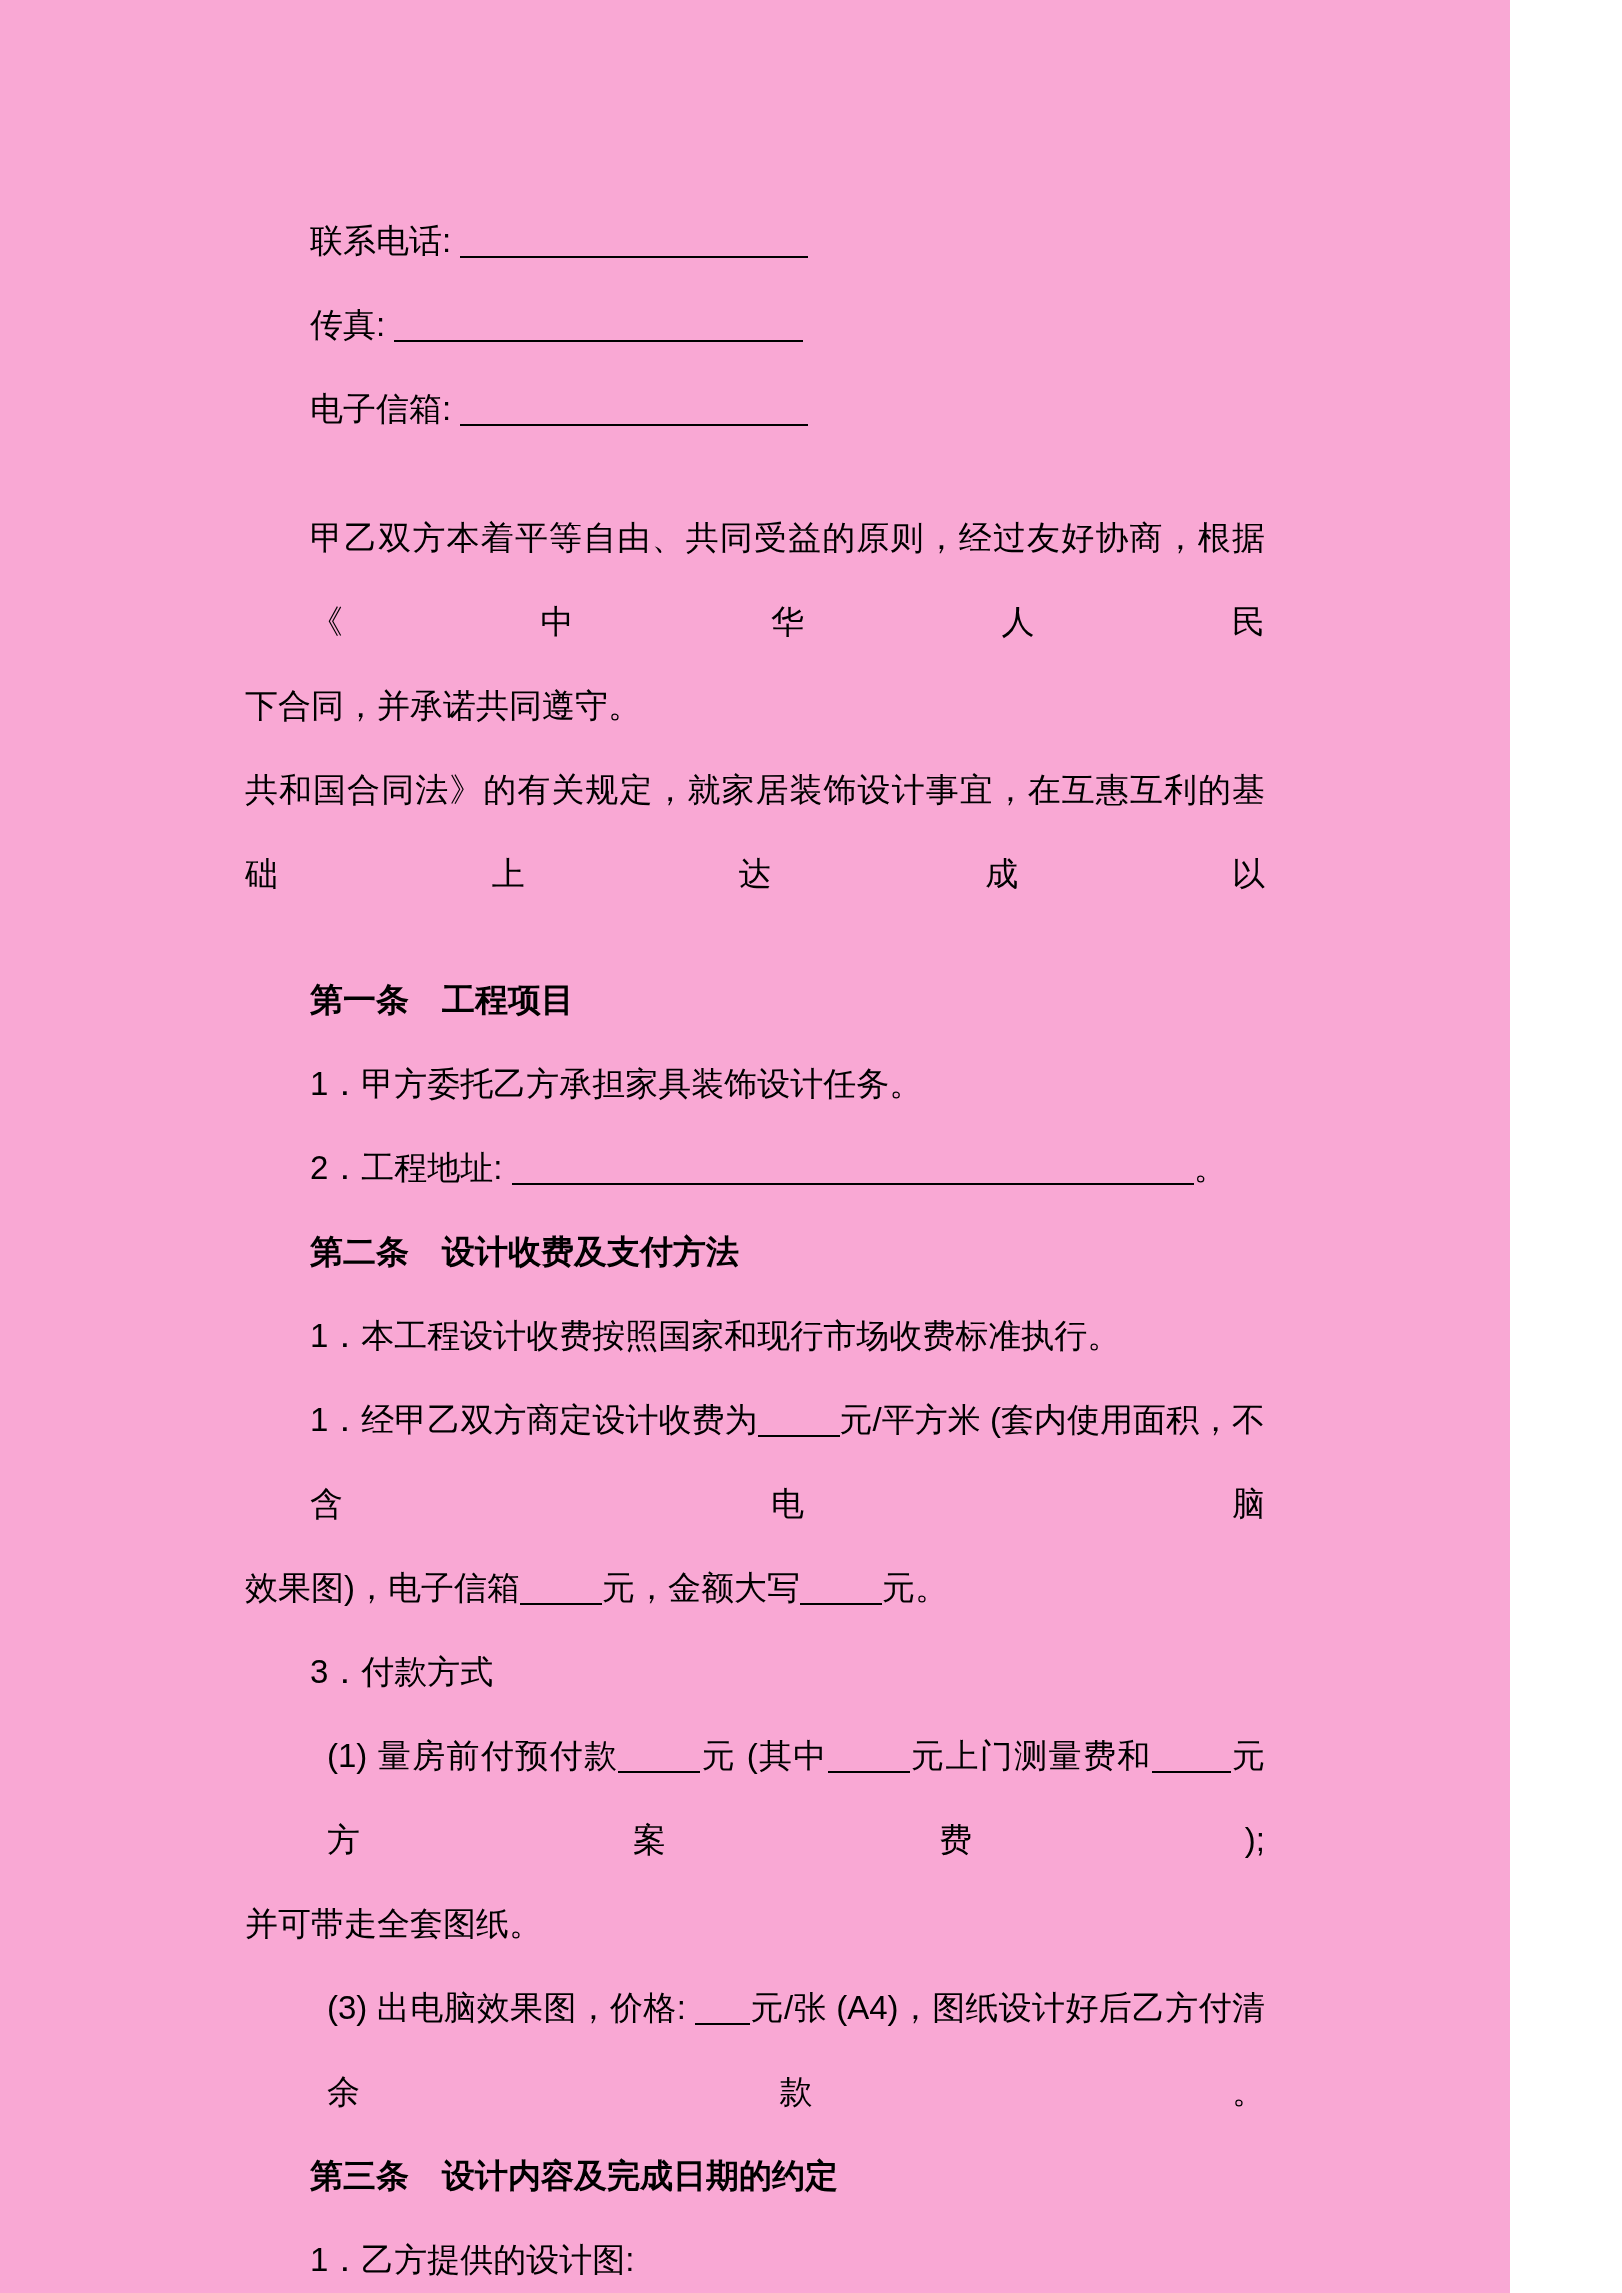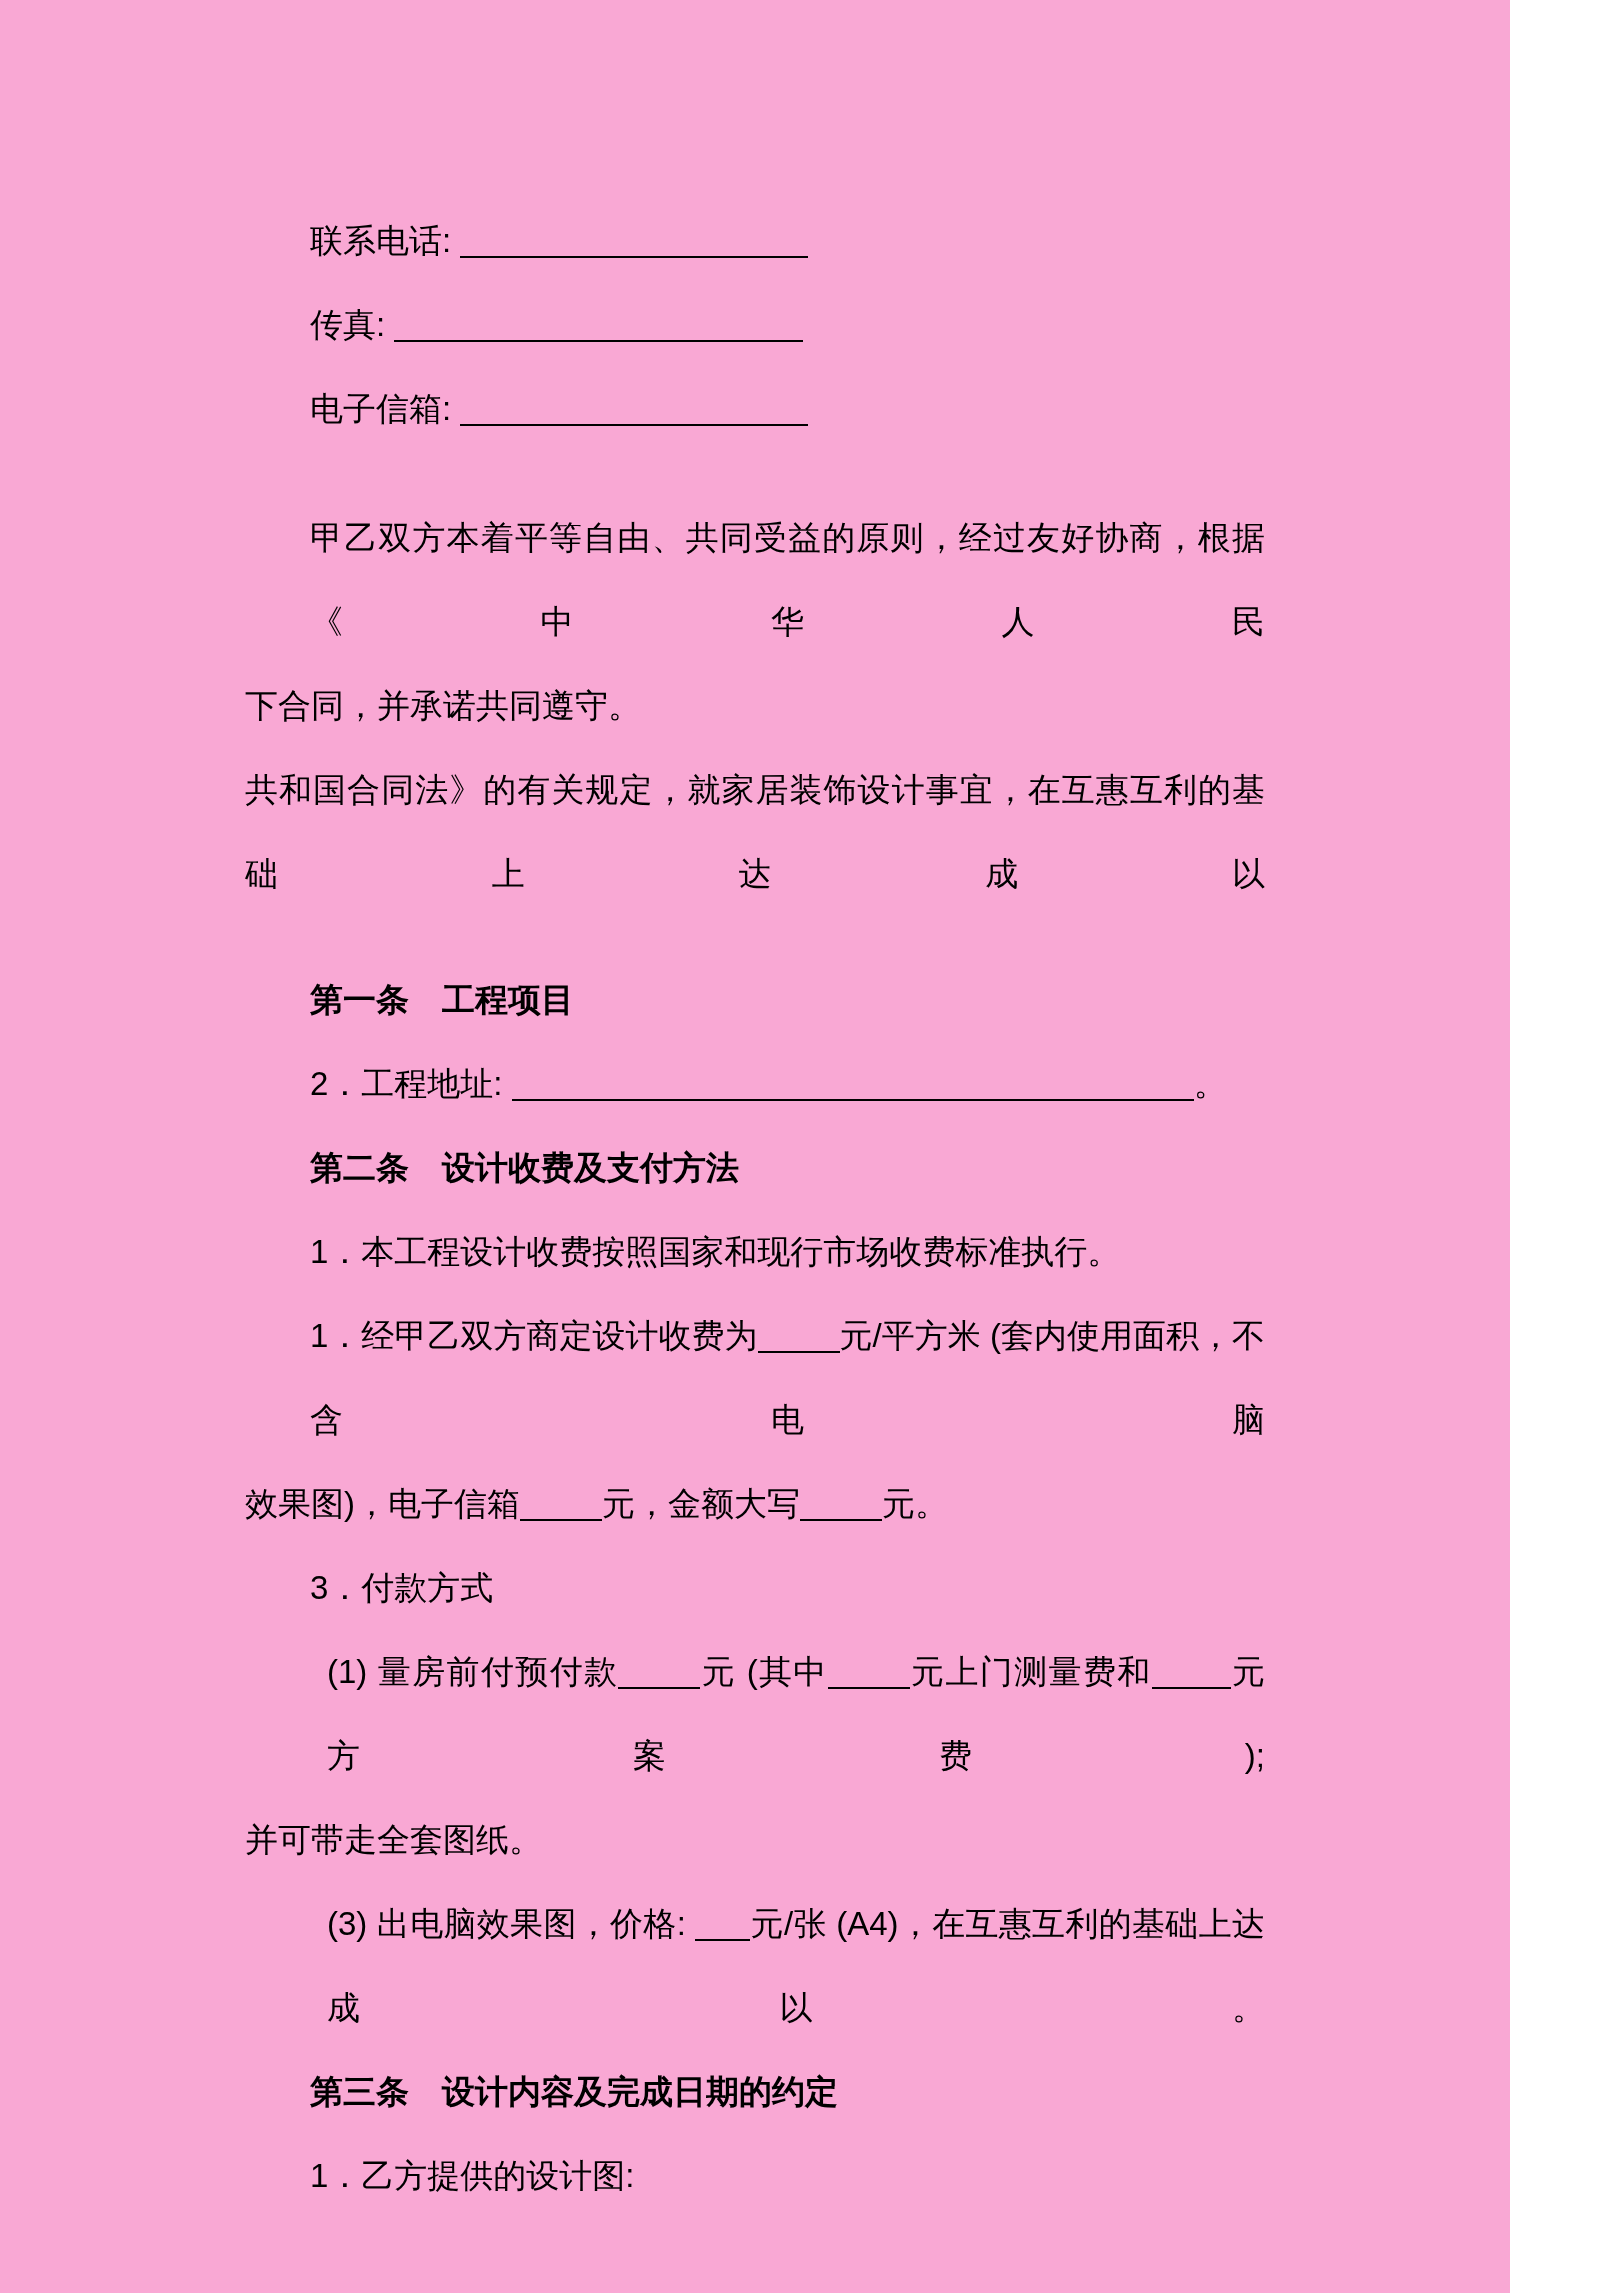--- a/index.html
+++ b/index.html
@@ -56,26 +56,27 @@
 
 <div class="page">
   <div class="doc-body" id="doc-body" style="color: rgb(0, 0, 0);">
       <div class="line in-para"><span class="text-run">联系电话: </span><span class="blank" style="width: 348px; border-bottom-color: rgb(0, 0, 0);"></span></div>
       <div class="line in-para"><span class="text-run">传真: </span><span class="blank" style="width: 409px; border-bottom-color: rgb(0, 0, 0);"></span></div>
       <div class="line in-para"><span class="text-run">电子信箱: </span><span class="blank" style="width: 348px; border-bottom-color: rgb(0, 0, 0);"></span></div>
       <div class="line in-para j gap-lg"><span class="text-run">甲乙双方本着平等自由、共同受益的原则，经过友好协商，根据《中华人民</span></div>
       <div class="line"><span class="text-run">下合同，并承诺共同遵守。</span></div>
       <div class="line j"><span class="text-run">共和国合同法》的有关规定，就家居装饰设计事宜，在互惠互利的基础上达成以</span></div>
       <div class="line in-para b gap-md"><span class="text-run">第一条　工程项目</span></div>
+      <div class="line in-para"><span class="text-run">1．甲方委托乙方承担家具装饰设计任务。</span></div>
       <div class="line in-para"><span class="text-run">2．工程地址: </span><span class="blank" style="width: 682px; border-bottom-color: rgb(0, 0, 0);"></span><span class="text-run">。</span></div>
       <div class="line in-para b"><span class="text-run">第二条　设计收费及支付方法</span></div>
       <div class="line in-para"><span class="text-run">1．本工程设计收费按照国家和现行市场收费标准执行。</span></div>
       <div class="line in-para j"><span class="text-run">1．经甲乙双方商定设计收费为</span><span class="blank" style="width: 82px; border-bottom-color: rgb(0, 0, 0);"></span><span class="text-run">元/平方米 (套内使用面积，不含电脑</span></div>
       <div class="line"><span class="text-run">效果图)，电子信箱</span><span class="blank" style="width: 82px; border-bottom-color: rgb(0, 0, 0);"></span><span class="text-run">元，金额大写</span><span class="blank" style="width: 82px; border-bottom-color: rgb(0, 0, 0);"></span><span class="text-run">元。</span></div>
       <div class="line in-para"><span class="text-run">3．付款方式</span></div>
       <div class="line in-sub j"><span class="text-run">(1) 量房前付预付款</span><span class="blank" style="width: 82px; border-bottom-color: rgb(0, 0, 0);"></span><span class="text-run">元 (其中</span><span class="blank" style="width: 82px; border-bottom-color: rgb(0, 0, 0);"></span><span class="text-run">元上门测量费和</span><span class="blank" style="width: 79px; border-bottom-color: rgb(0, 0, 0);"></span><span class="text-run">元方案费);</span></div>
       <div class="line"><span class="text-run">并可带走全套图纸。</span></div>
-      <div class="line in-sub j"><span class="text-run">(3) 出电脑效果图，价格: </span><span class="blank" style="width: 55px; border-bottom-color: rgb(0, 0, 0);"></span><span class="text-run">元/张 (A4)，在互惠互利的基础上达成以。</span></div>
+      <div class="line in-sub j"><span class="text-run">(3) 出电脑效果图，价格: </span><span class="blank" style="width: 55px; border-bottom-color: rgb(0, 0, 0);"></span><span class="text-run">元/张 (A4)，图纸设计好后乙方付清余款。</span></div>
       <div class="line in-para b"><span class="text-run">第三条　设计内容及完成日期的约定</span></div>
       <div class="line in-para"><span class="text-run">1．乙方提供的设计图:</span></div>
     </div>
 </div>
 
 
 </body></html>

